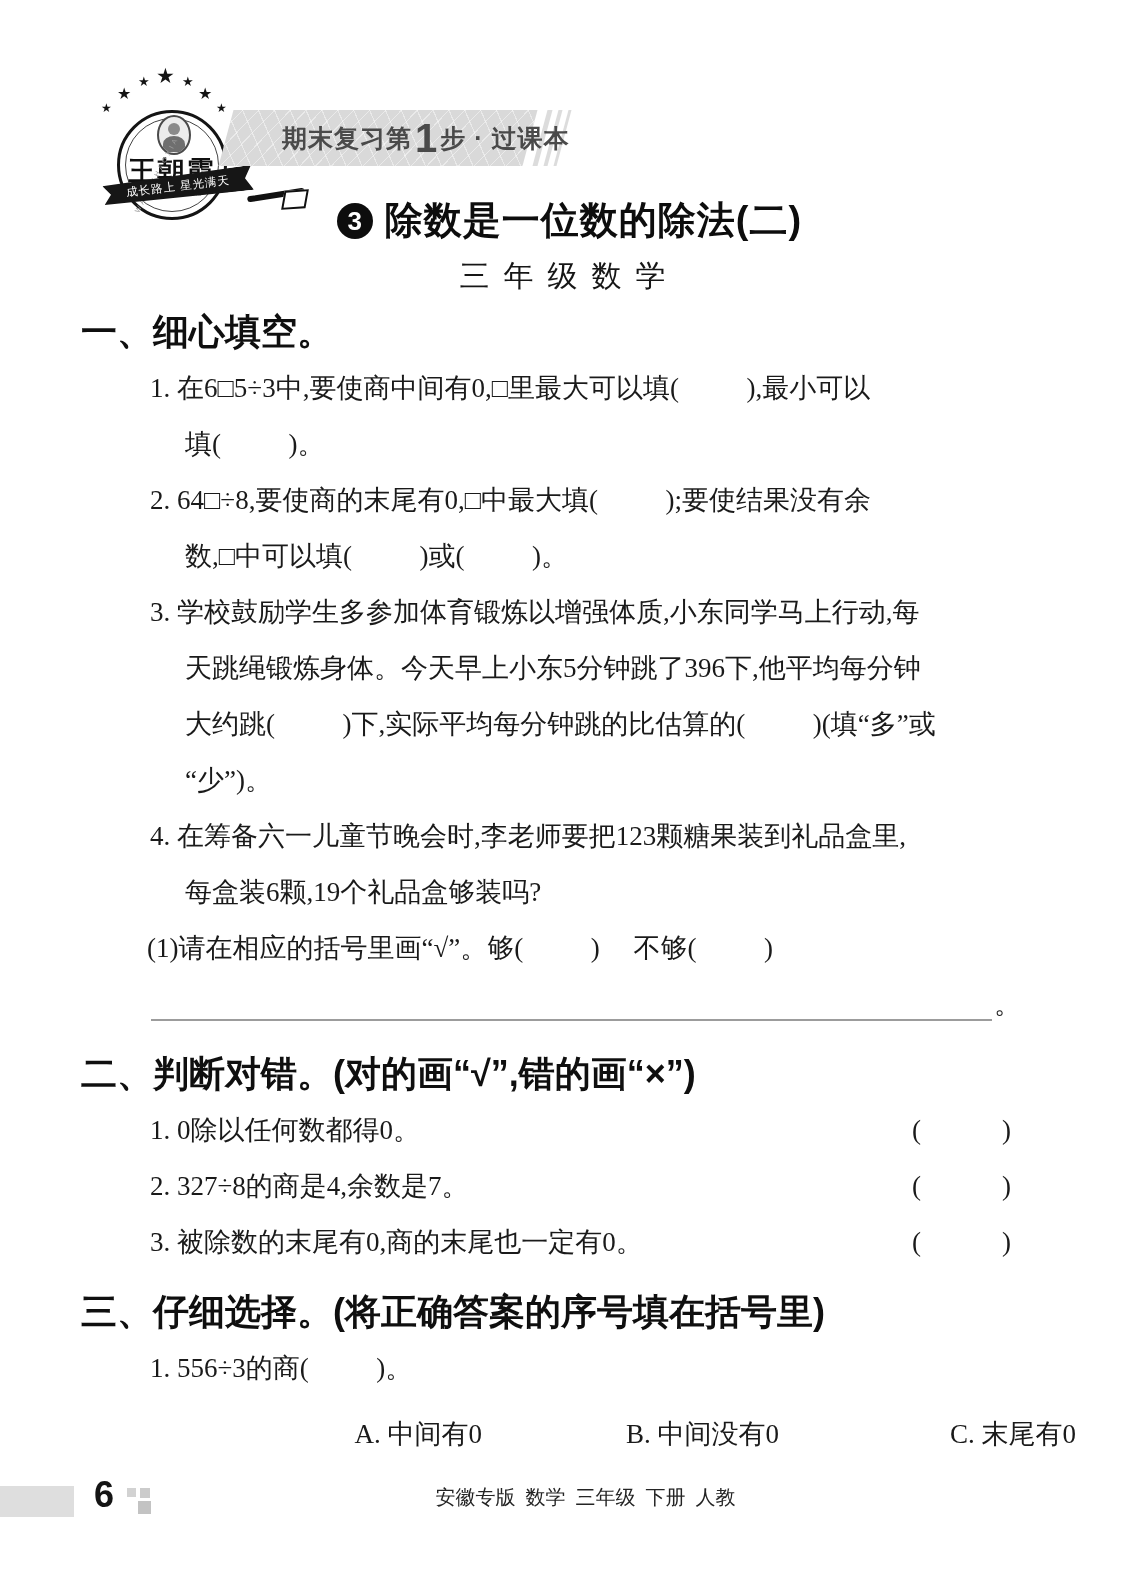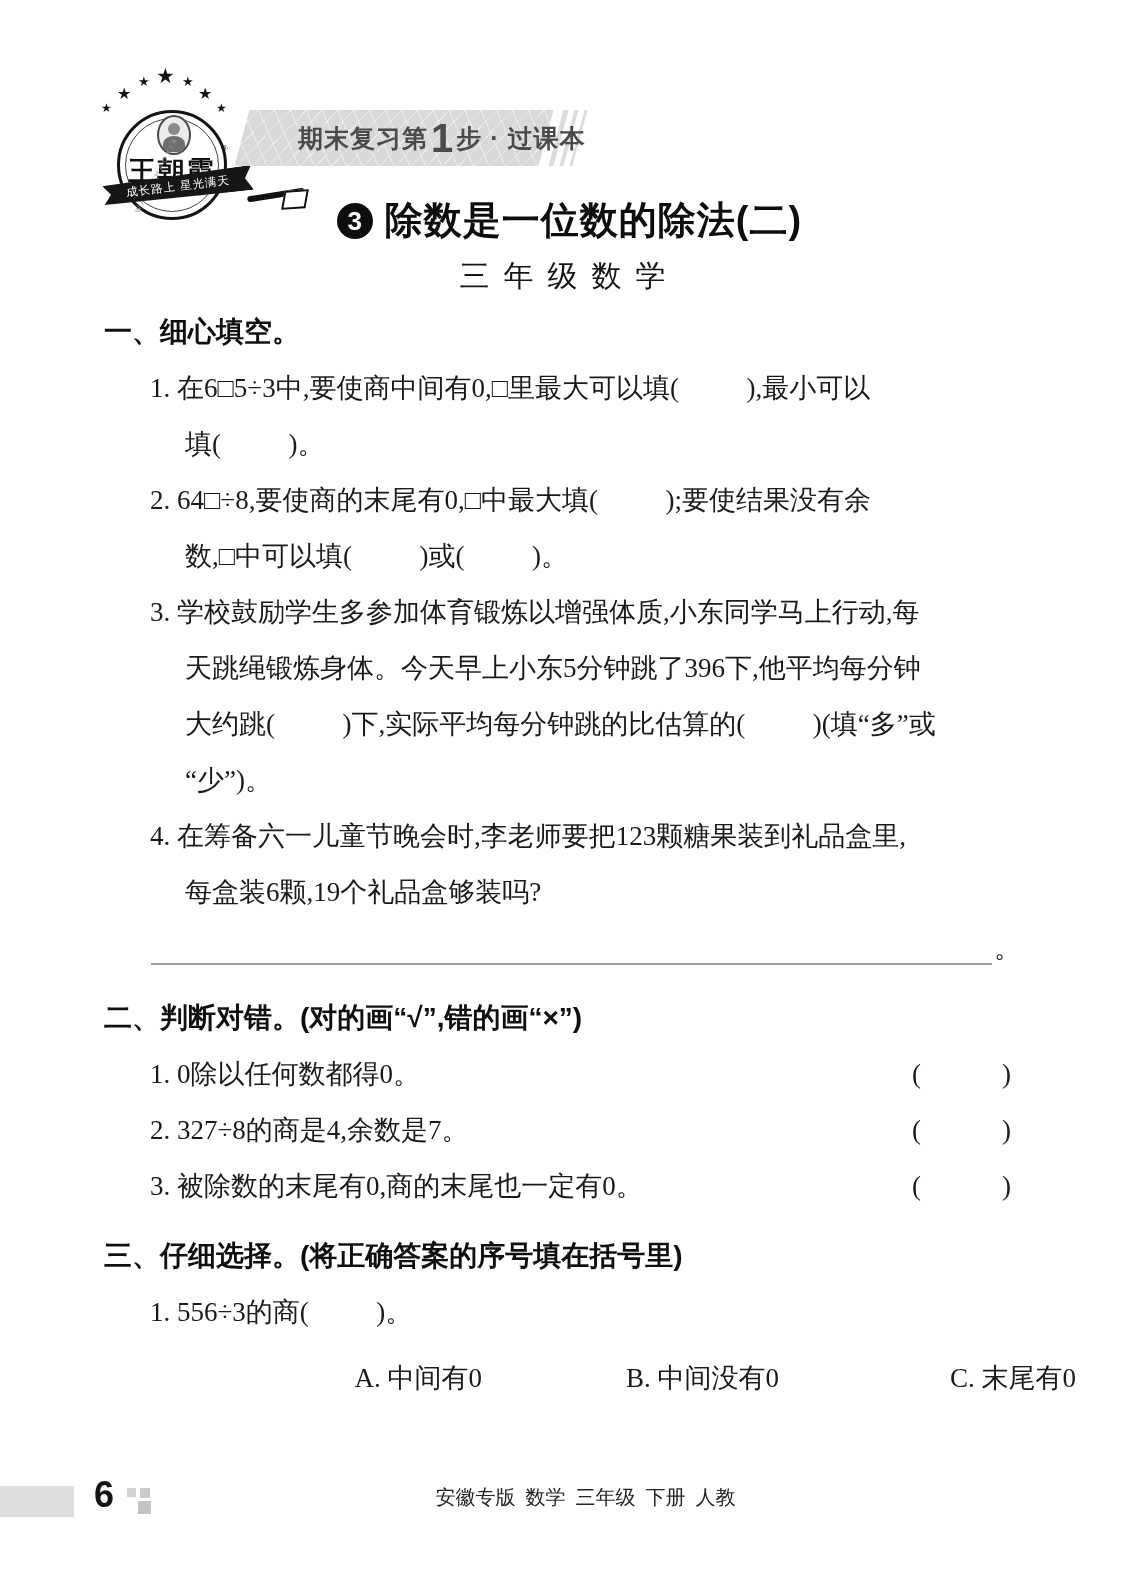--- a/index.html
+++ b/index.html
@@ -29,21 +29,21 @@
           transform:rotate(-7deg);display:flex;align-items:center;justify-content:center;
           clip-path:polygon(0 12%,100% 0,95% 50%,100% 100%,0 88%,5% 50%);
           color:#fff;font-family:"Liberation Sans","DejaVu Sans",sans-serif;font-size:11.5px;
           letter-spacing:1px;white-space:pre;}
   .ribbon-tail{position:absolute;left:152px;top:126px;width:58px;height:6px;background:#111;
                border-radius:3px;transform:rotate(-9deg);}
   .ribbon-fold{position:absolute;left:188px;top:124px;width:20px;height:15px;background:#fff;
                border:2px solid #101010;transform:skewX(-14deg) rotate(-4deg);}
 
   
-  .banner{position:absolute;left:242px;top:110px;height:57px;}
+  .banner{position:absolute;left:226px;top:110px;height:57px;}
   .banner-bg{position:absolute;left:0;top:0;width:304px;height:56px;background:#d9d9d9;
              transform:skewX(-15deg);
              background-image:repeating-linear-gradient(55deg,rgba(255,255,255,.45) 0 1px,transparent 1px 13px),
                               repeating-linear-gradient(-55deg,rgba(255,255,255,.45) 0 1px,transparent 1px 13px);}
   .banner-stripe{position:absolute;top:0;height:56px;background:#dcdcdc;transform:skewX(-15deg);}
   .bs1{left:314px;width:5px;} .bs2{left:325px;width:4px;} .bs3{left:335px;width:3px;}
   .banner-text{position:relative;display:flex;align-items:center;height:56px;padding-left:56px;
                font-family:"Liberation Sans","DejaVu Sans",sans-serif;font-weight:700;
                color:#4a4a4a;font-size:25px;letter-spacing:1px;white-space:pre;}
   .banner-big{font-size:40px;margin:0 3px;letter-spacing:0;}
@@ -52,22 +52,22 @@
   .content{position:absolute;left:0;top:0;width:1139px;padding-top:192px;
            font-size:27px;line-height:56px;}
   .line{white-space:pre;}
   .title-line{text-align:center;font-family:"Liberation Sans","DejaVu Sans",sans-serif;
               font-weight:700;font-size:38px;color:#0d0d0d;letter-spacing:1px;}
   .num-badge{display:inline-block;width:36px;height:36px;border-radius:50%;background:#0d0d0d;
              color:#fff;font-size:26px;line-height:36px;text-align:center;vertical-align:3px;
              margin-right:12px;letter-spacing:0;}
   .subtitle{text-align:center;font-family:"Liberation Sans","DejaVu Sans",sans-serif;
             font-weight:500;font-size:30px;letter-spacing:14px;color:#161616;}
-  .sec-heading{margin-left:104px;font-family:"Liberation Sans","DejaVu Sans",sans-serif;
-               font-weight:700;font-size:28px;color:#0f0f0f;}
+  .sec-heading{margin-left:81px;font-family:"Liberation Sans","DejaVu Sans",sans-serif;
+               font-weight:700;font-size:36px;color:#0f0f0f;}
   .mt{margin-top:14px;}
   .q{margin-left:150px;}
   .cont{margin-left:185px;}
   .sub{margin-left:147px;}
   .judge-row{display:flex;justify-content:space-between;margin-left:150px;margin-right:128px;gap:36px;}
   .reason-row{display:flex;margin-left:147px;margin-right:118px;}
   .blank-line{flex:1;border-bottom:2px solid #9c9c9c;align-self:flex-end;margin:0 2px 11px 4px;}
   .opts{display:flex;margin-left:185px;margin-top:10px;}
   .opt{width:297px;white-space:pre;text-align:right;}
 
@@ -133,20 +133,21 @@
     <div class="line q">1. 在6□5÷3中,要使商中间有0,□里最大可以填(          ),最小可以</div>
     <div class="line cont">填(          )。</div>
     <div class="line q">2. 64□÷8,要使商的末尾有0,□中最大填(          );要使结果没有余</div>
     <div class="line cont">数,□中可以填(          )或(          )。</div>
     <div class="line q">3. 学校鼓励学生多参加体育锻炼以增强体质,小东同学马上行动,每</div>
     <div class="line cont">天跳绳锻炼身体。今天早上小东5分钟跳了396下,他平均每分钟</div>
     <div class="line cont">大约跳(          )下,实际平均每分钟跳的比估算的(          )(填“多”或</div>
     <div class="line cont">“少”)。</div>
     <div class="line q">4. 在筹备六一儿童节晚会时,李老师要把123颗糖果装到礼品盒里,</div>
     <div class="line cont">每盒装6颗,19个礼品盒够装吗?</div>
+    <div class="line sub">(1)请在相应的括号里画“√”。够(          )     不够(          )</div>
     <div class="reason-row">
       <div class="blank-line"></div>
       <span class="line">。</span>
     </div>
 
     <div class="sec-heading mt">二、判断对错。(对的画“√”,错的画“×”)</div>
     <div class="judge-row">
       <span class="line">1. 0除以任何数都得0。</span>
       <span class="line">(            )</span>
     </div>

